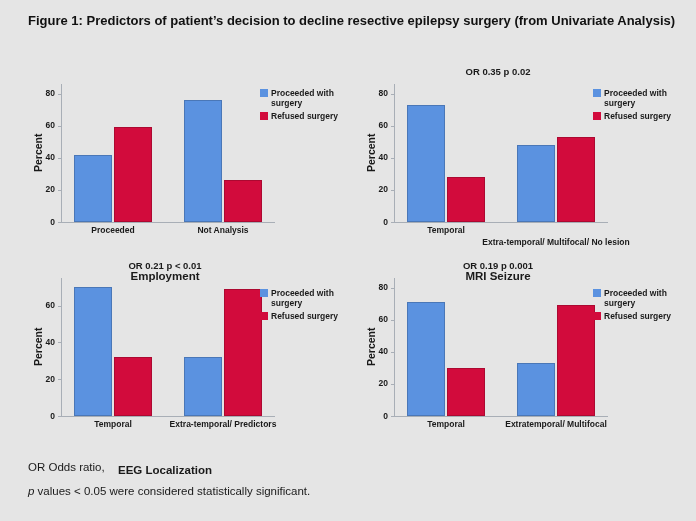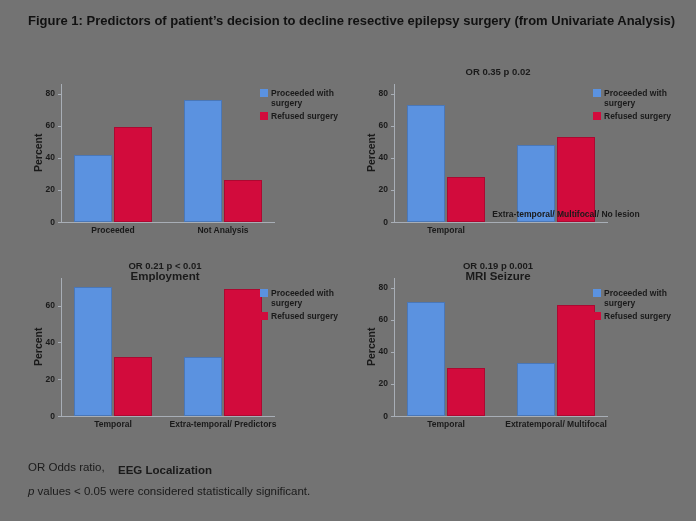--- a/index.html
+++ b/index.html
@@ -1,16 +1,16 @@
 <!DOCTYPE html>
 <html><head>
 <meta charset="utf-8">
 <style>
   html,body{margin:0;padding:0;background:#ffffff;}
-  .page{position:relative;width:696px;height:521px;background:#737373;overflow:hidden;
+  .page{position:relative;width:696px;height:521px;background:#e5e5e5;overflow:hidden;
         font-family:"Liberation Sans",sans-serif;color:#111;}
   .fig-title{position:absolute;left:28px;top:8px;width:654px;
              font-size:13px;font-weight:bold;line-height:26px;color:#111;}
   .footnote{position:absolute;left:28px;top:455px;width:600px;
             font-size:11.5px;line-height:24px;color:#1a1a1a;}
   .chart{position:absolute;width:333px;height:192px;}
   .chart-title{position:absolute;left:31px;width:208px;text-align:center;
                font-size:9.5px;font-weight:bold;color:#1a1a1a;white-space:nowrap;}
   .ylabel{position:absolute;left:1px;width:14px;display:flex;align-items:center;justify-content:center;
           writing-mode:vertical-rl;transform:rotate(180deg);
@@ -79,21 +79,21 @@
         <div class="ytick-mark" style="left: 28px; top: 93.814px; width: 3px; height: 1px;"></div>
         <div class="ytick-label" style="left: 1px; top: 57.2209px;">60</div>
         <div class="ytick-mark" style="left: 28px; top: 61.7209px; width: 3px; height: 1px;"></div>
         <div class="ytick-label" style="left: 1px; top: 25.1279px;">80</div>
         <div class="ytick-mark" style="left: 28px; top: 29.6279px; width: 3px; height: 1px;"></div>
         <div class="bar" style="left: 44px; top: 40.8605px; width: 38px; height: 117.14px; background: rgb(91, 146, 224);"></div>
         <div class="bar" style="left: 84px; top: 113.07px; width: 38px; height: 44.9302px; background: rgb(210, 11, 60);"></div>
         <div class="xcat-label" style="left: 8px; top: 161px;">Temporal</div>
         <div class="bar" style="left: 154px; top: 80.9767px; width: 38px; height: 77.0233px; background: rgb(91, 146, 224);"></div>
         <div class="bar" style="left: 194px; top: 72.9535px; width: 38px; height: 85.0465px; background: rgb(210, 11, 60);"></div>
-        <div class="xcat-label" style="left: 118px; top: 145px; margin-left: 10px;">Extra-temporal/ Multifocal/ No lesion</div>
+        <div class="xcat-label" style="left: 118px; top: 173px;">Extra-temporal/ Multifocal/ No lesion</div>
         <div class="xlabel" style="top: 172px;">MRI Seizure</div>
         <div class="legend" style="top: 24px;">
           <div class="legend-item">
             <div class="legend-swatch" style="background: rgb(91, 146, 224);"></div>
             <div class="legend-label">Proceeded with surgery</div>
           </div>
           <div class="legend-item">
             <div class="legend-swatch" style="background: rgb(210, 11, 60);"></div>
             <div class="legend-label">Refused surgery</div>
           </div>

